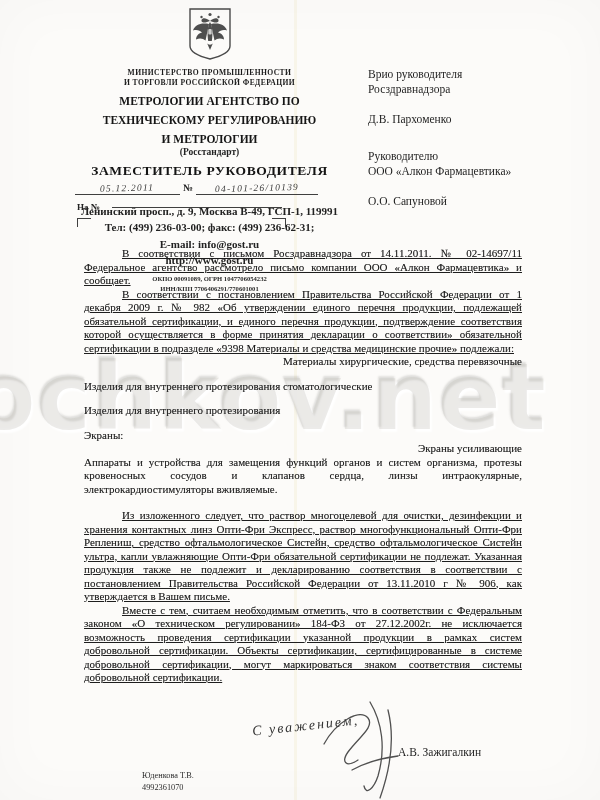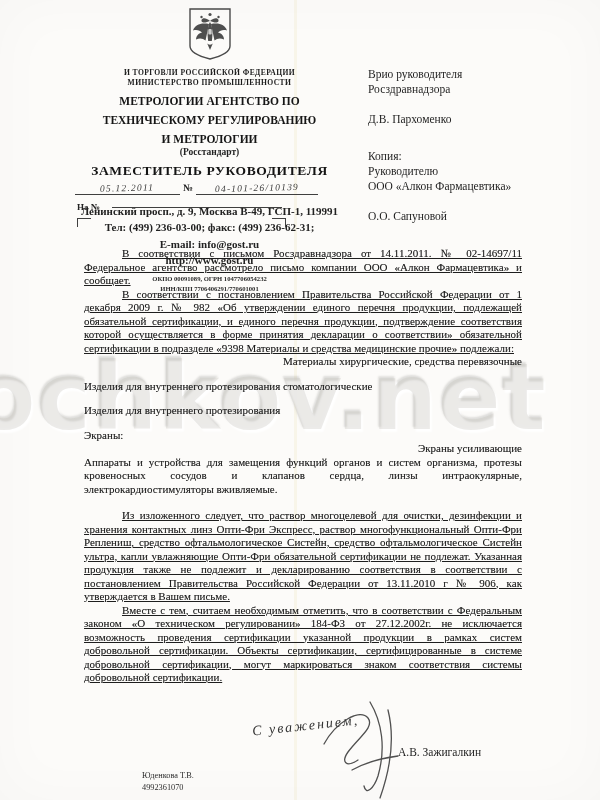--- a/index.html
+++ b/index.html
@@ -81,22 +81,22 @@
           <path d="M23 13 C19 9.5 15.5 9.5 14.5 12 C13.8 14 16.5 14.8 18.5 14.5 Z"></path>
           <path d="M23 13 C27 9.5 30.5 9.5 31.5 12 C32.2 14 29.5 14.8 27.5 14.5 Z"></path>
           <path d="M22 16 C14 14.5 8 16.5 6 22.5 C10 21.5 13 22.5 15 24.5 C11 25.5 9 28.5 9 31.5 C13 29.5 16 30.5 18.5 32.5 Z"></path>
           <path d="M24 16 C32 14.5 38 16.5 40 22.5 C36 21.5 33 22.5 31 24.5 C35 25.5 37 28.5 37 31.5 C33 29.5 30 30.5 27.5 32.5 Z"></path>
           <path d="M23 14 C20.2 18 20.2 27 21.2 33 H24.8 C25.8 27 25.8 18 23 14 Z"></path>
           <path d="M20 35 L23 42 L26 35 C25 37.2 21 37.2 20 35 Z"></path>
           <rect x="21.3" y="21" width="3.4" height="5.5" rx="1" fill="#fbfbf9" opacity="0.75"></rect>
         </g>
       </svg>
     </span>
+    <div class="ministry">МИНИСТЕРСТВО ПРОМЫШЛЕННОСТИ</div>
     <div class="ministry">И ТОРГОВЛИ  РОССИЙСКОЙ  ФЕДЕРАЦИИ</div>
-    <div class="ministry">МИНИСТЕРСТВО ПРОМЫШЛЕННОСТИ</div>
     <div class="agency">МЕТРОЛОГИИ АГЕНТСТВО ПО</div>
     <div class="agency">ТЕХНИЧЕСКОМУ РЕГУЛИРОВАНИЮ</div>
     <div class="agency">И МЕТРОЛОГИИ</div>
     <div class="agency-short">(Росстандарт)</div>
     <div class="position">ЗАМЕСТИТЕЛЬ РУКОВОДИТЕЛЯ</div>
     <div class="addr">
       <div>Ленинский просп., д. 9, Москва В-49, ГСП-1, 119991</div>
       <div>Тел: (499) 236-03-00; факс: (499) 236-62-31;</div>
       <div>E-mail: info@gost.ru</div>
       <div>http://www.gost.ru</div>
@@ -116,21 +116,20 @@
   <div class="corner corner-l"></div>
   <div class="corner corner-r"></div>
 
   <span class="tickmark">✓</span>
   <div class="recipient">
     <div>Врио руководителя</div>
     <div>Росздравнадзора</div>
     <div class="gap14"></div>
     <div>Д.В. Пархоменко</div>
     <div class="gap22"></div>
-    <div>Копия:</div>
     <div>Руководителю</div>
     <div>ООО «Алкон Фармацевтика»</div>
     <div class="gap14"></div>
     <div>О.О. Сапуновой</div>
   </div>
 
   <div class="body">
     <div class="para">В соответствии с письмом Росздравнадзора от 14.11.2011. № 02-14697/11 Федеральное агентство рассмотрело письмо компании ООО «Алкон Фармацевтика» и сообщает.</div>
     <div class="para">В соответствии с постановлением Правительства Российской Федерации от 1 декабря 2009 г. № 982 «Об утверждении единого перечня продукции, подлежащей обязательной сертификации, и единого перечня продукции, подтверждение соответствия которой осуществляется в форме принятия декларации о соответствии» обязательной сертификации в подразделе «9398 Материалы и средства медицинские прочие» подлежали:</div>
     <div class="plain">Материалы хирургические, средства перевязочные</div>

